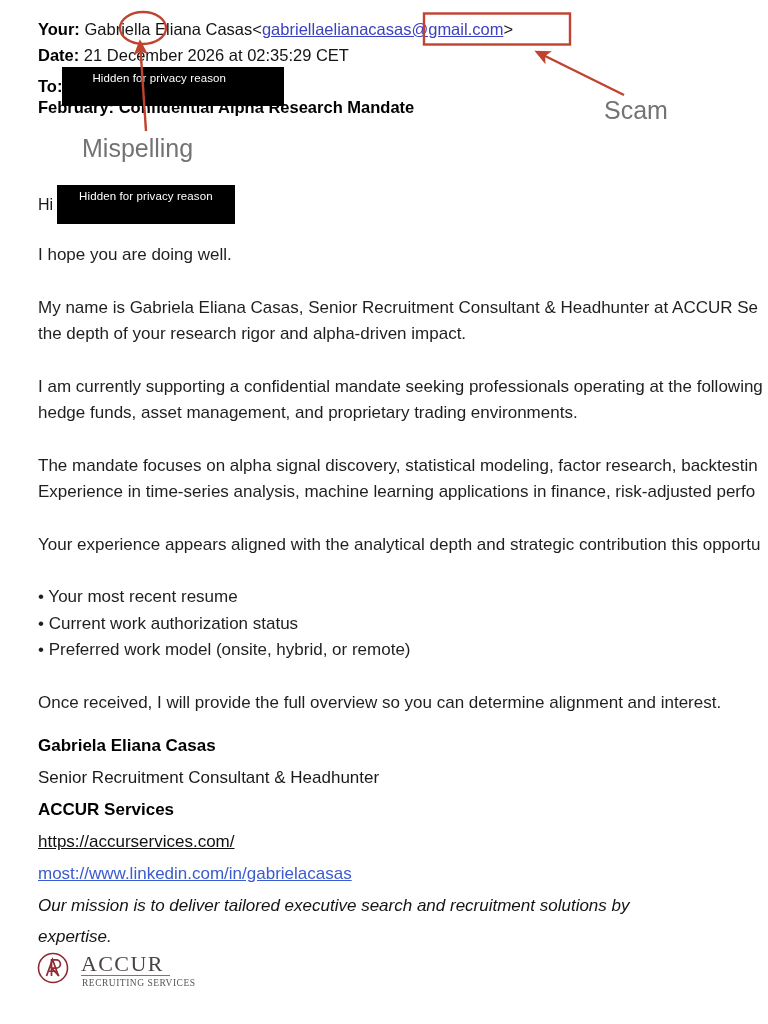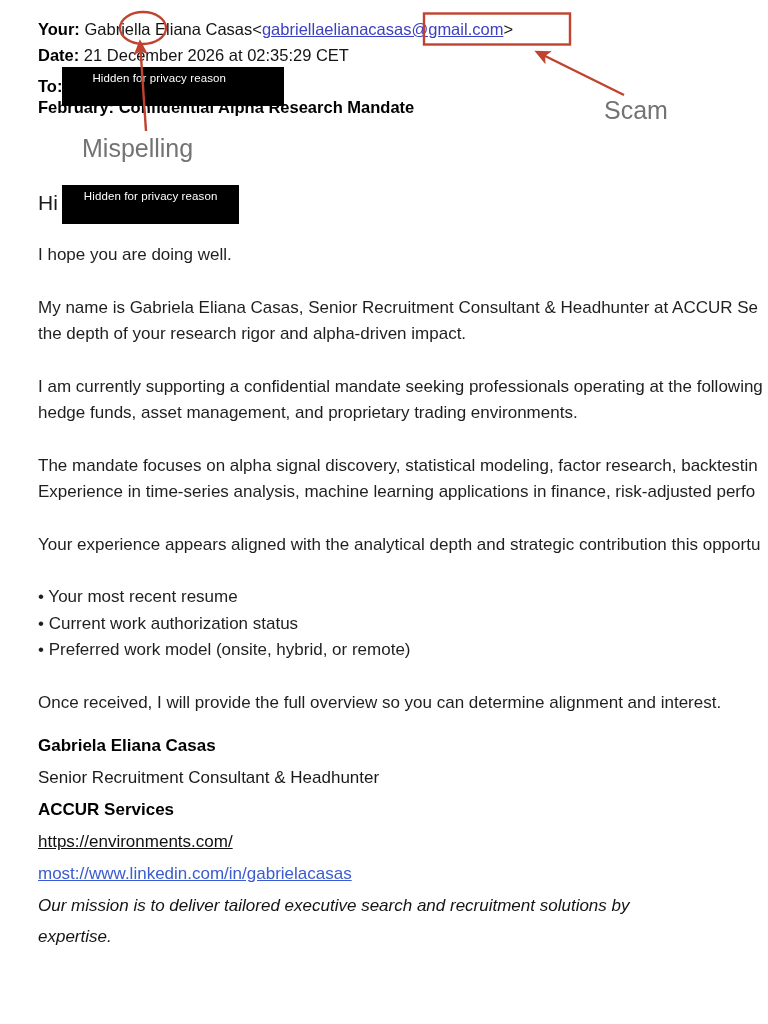--- a/index.html
+++ b/index.html
@@ -183,21 +183,21 @@
     <div class="hdr-row">
       <span class="hdr-label">February:</span>
       <span class="subject-text">Confidential Alpha Research Mandate</span>
     </div>
 
   </div>
 
   <div id="email-body">
 
     <div class="greeting-row">
-      <span style="font-size:21px;">Hi</span><span class="redaction" style="padding:0 22px 0 22px;margin-left:4px;">Hidden for privacy reason</span>
+      <span style="font-size:16px;">Hi</span><span class="redaction" style="padding:0 22px 0 22px;margin-left:4px;">Hidden for privacy reason</span>
     </div>
 
     <div class="spacer-md"></div>
 
     <div class="para">
       <span class="l">I hope you are doing well.</span>
     </div>
 
     <div class="spacer-md"></div>
 
@@ -239,26 +239,42 @@
     <div class="para">
       <span class="l">Once received, I will provide the full overview so you can determine alignment and interest.</span>
     </div>
 
   </div>
 
   <div id="signature">
     <div class="sig-line sig-bold">Gabriela Eliana Casas</div>
     <div class="sig-line">Senior Recruitment Consultant &amp; Headhunter</div>
     <div class="sig-line sig-bold">ACCUR Services</div>
-    <div class="sig-line"><a class="sig-link-dark" href="#">https://environments.com/</a></div>
+    <div class="sig-line"><a class="sig-link-dark" href="#">https://accurservices.com/</a></div>
     <div class="sig-line"><a class="sig-link-blue" href="#">most://www.linkedin.com/in/gabrielacasas</a></div>
     <div class="mission">Our mission is to deliver tailored executive search and recruitment solutions by</div>
     <div class="mission">expertise.</div>
   </div>
 
+  <div id="accur-logo">
+    <svg width="170" height="42" viewBox="0 0 170 42" xmlns="http://www.w3.org/2000/svg">
+
+      <g>
+        <circle cx="17" cy="20" r="14.5" fill="none" stroke="#8f2a33" stroke-width="1.6"></circle>
+
+        <path d="M10.5 28 L16.5 11.5 L22.5 28" fill="none" stroke="#8f2a33" stroke-width="1.7"></path>
+        <path d="M12.6 23.2 L20.4 23.2" fill="none" stroke="#8f2a33" stroke-width="1.5"></path>
+        <path d="M15.5 28 L15.5 11.8 L20.2 11.8 A4.1 4.1 0 0 1 20.2 20.2 L15.5 20.2 L23 28" fill="none" stroke="#8f2a33" stroke-width="1.7"></path>
+      </g>
+
+      <text x="45" y="23" font-family="'Liberation Serif', serif" font-size="22" fill="#4a4246" letter-spacing="1.4">ACCUR</text>
+      <line x1="45" y1="27.5" x2="134" y2="27.5" stroke="#7c7478" stroke-width="1.1"></line>
+      <text x="46" y="38" font-family="'Liberation Serif', serif" font-size="9.5" fill="#5a5357" letter-spacing="0.5">RECRUITING SERVICES</text>
+    </svg>
+  </div>
 
   <div id="annotations">
     <svg width="768" height="1024" viewBox="0 0 768 1024" xmlns="http://www.w3.org/2000/svg" style="position:absolute;left:0;top:0;">
       <defs>
         <marker id="arrowhead-red" markerWidth="7" markerHeight="7" refX="5.4" refY="3.3" orient="auto" markerUnits="strokeWidth">
           <path d="M0,0.3 L6.6,3.3 L0,6.3 L1.6,3.3 Z" fill="#c0422f"></path>
         </marker>
       </defs>
 
       <ellipse cx="143" cy="28" rx="23" ry="16" fill="none" stroke="#c0422f" stroke-width="2.3"></ellipse>

